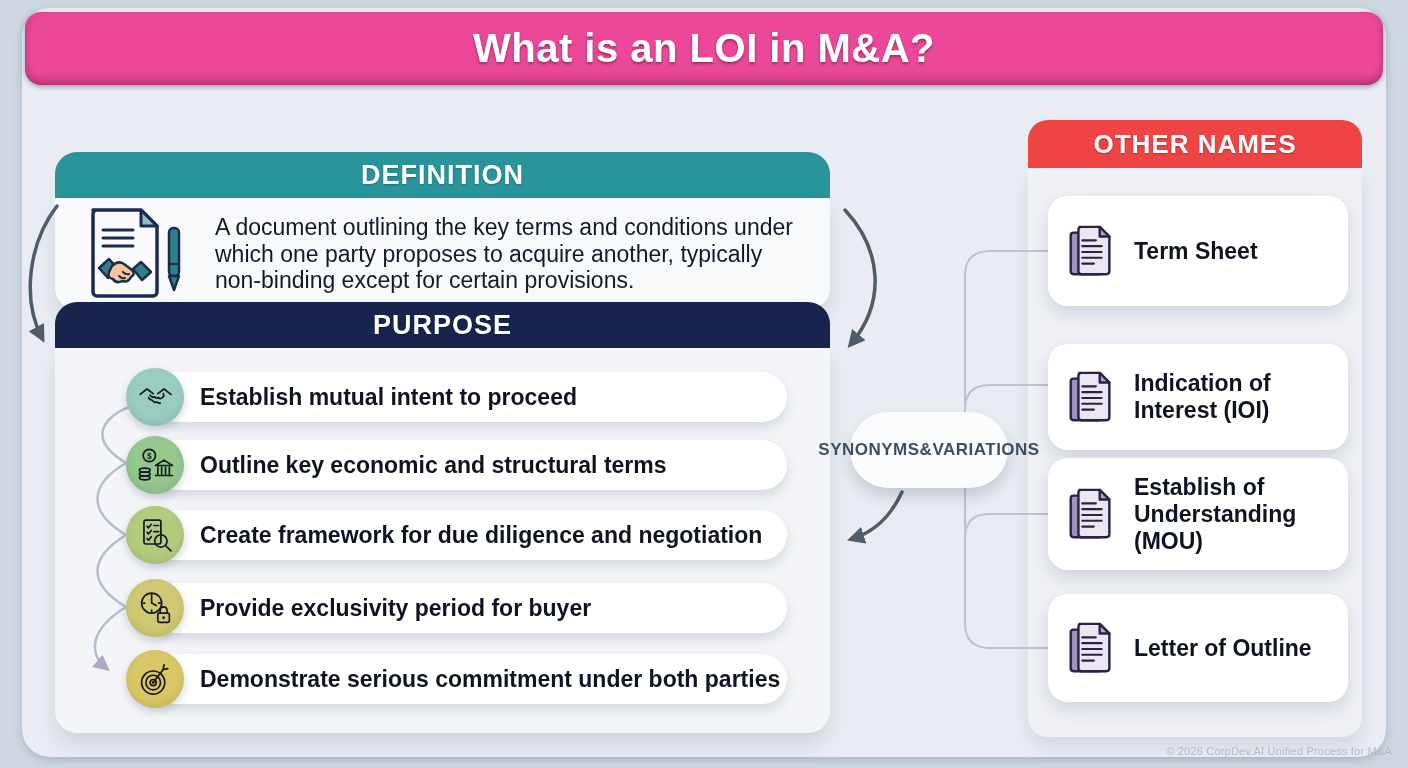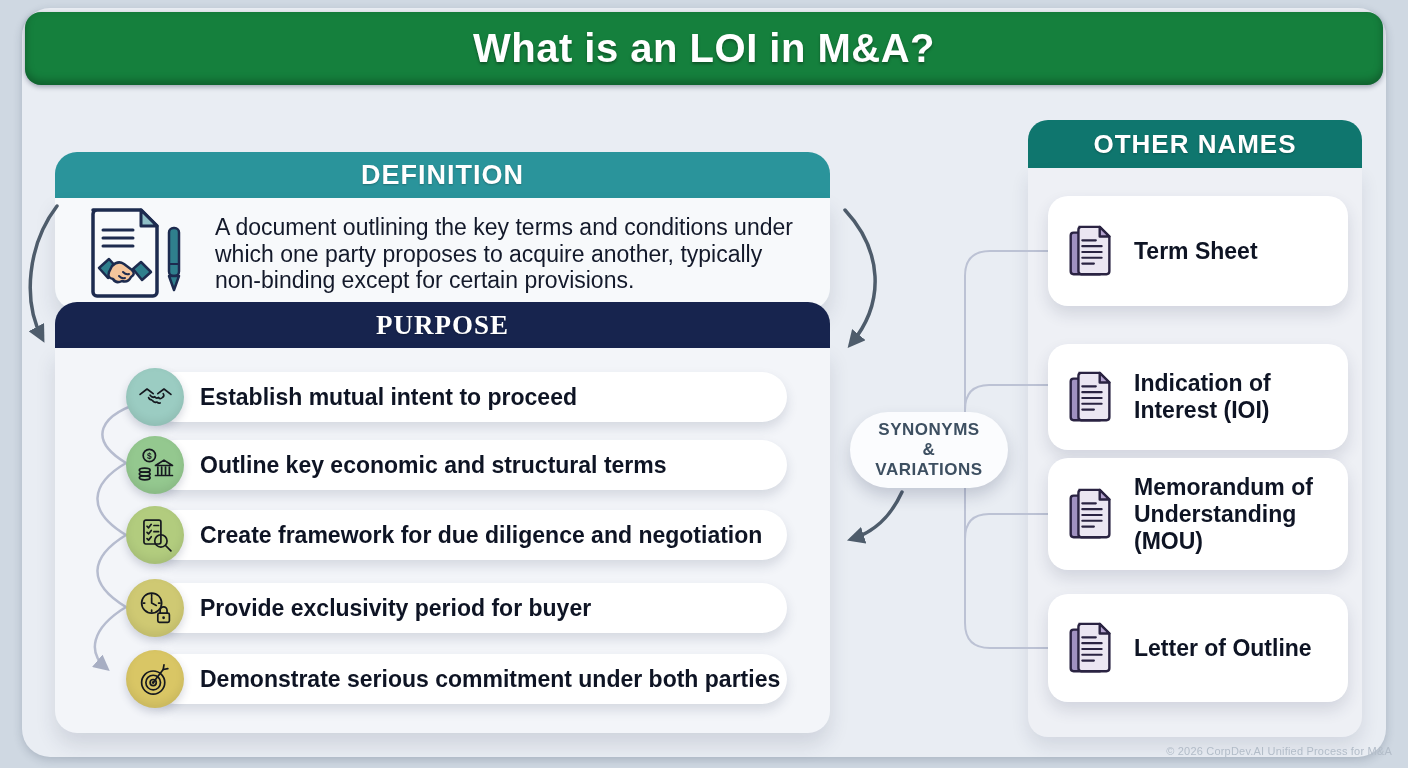--- a/index.html
+++ b/index.html
@@ -52,21 +52,21 @@
   .names .sec-body { top:48px; background:#eef0f5; border-radius:0 0 20px 20px;
                      box-shadow:0 10px 18px rgba(35,48,80,.11); }
   .n-card { position:absolute; left:20px; width:300px; background:#ffffff; border-radius:20px;
             box-shadow:0 8px 16px rgba(40,52,86,.14); display:flex; align-items:center; gap:14px;
             padding:0 8px 0 14px; z-index:2; }
   .n-card svg { flex:0 0 58px; height:58px; }
   .n-label { font-size:23px; font-weight:700; color:#0e1424; line-height:27px; max-width:190px; }
 
   
   .badge { position:absolute; left:850px; top:412px; width:158px; height:76px; background:#fbfcfe;
-           border-radius:38px; z-index:2; display:flex; flex-direction:column; align-items:center;
+           border-radius:38px; z-index:2; display:flex; flex-direction:row; align-items:center;
            justify-content:center; box-shadow:0 8px 16px rgba(40,52,86,.20);
            color:#3d4f61; font-weight:700; font-size:17px; line-height:20px; letter-spacing:.5px; }
 
   .connectors { position:absolute; left:0; top:0; width:1408px; height:768px; z-index:1;
                 pointer-events:none; }
 
   .footer { position:absolute; top:745px; right:16px; font-size:11px; color:#b2bcc8;
             letter-spacing:.2px; z-index:2; }
 </style>
 </head>
@@ -90,21 +90,21 @@
       <path d="M1048,514 H989 Q965,514 965,539"></path>
     </g>
     <path d="M150,400 C 96,414 88,440 126,463 C 90,484 86,511 126,535 C 90,557 86,583 126,607 C 90,629 88,653 106,668" stroke="#b6bccf" stroke-width="2.5" fill="none" marker-end="url(#arrGray)"></path>
     <g stroke="#4e5c6b" stroke-width="3.5" fill="none" stroke-linecap="round">
       <path d="M57,206 C 28,244 22,300 42,338" marker-end="url(#arrDark)"></path>
       <path d="M845,210 C 882,250 886,302 851,344" marker-end="url(#arrDark)"></path>
       <path d="M902,492 C 890,518 874,532 852,539" marker-end="url(#arrDark)"></path>
     </g>
   </svg>
 
-  <div class="banner" style="background-color: #15803d; align-items: center;">
+  <div class="banner" style="background-color: #ec4899; align-items: center;">
     <h1 class="banner-title">What is an LOI in M&amp;A?</h1>
   </div>
 
   <div class="sec def">
     <div class="sec-header" style="background-color: rgb(42, 148, 155);">DEFINITION</div>
     <div class="sec-body"></div>
     <div class="def-content">
       <svg class="def-icon" viewBox="0 0 104 100">
         <path d="M12,6 h48 l16,16 v66 a4,4 0 0 1 -4,4 h-56 a4,4 0 0 1 -4,-4 v-78 a4,4 0 0 1 4,-4 z" fill="#f8fafc" stroke="#1d2b4f" stroke-width="3.5" stroke-linejoin="round"></path>
         <path d="M60,6 l16,16 h-16 z" fill="#8fbfc6" stroke="#1d2b4f" stroke-width="3" stroke-linejoin="round"></path>
@@ -115,21 +115,21 @@
         <path d="M38,72 q3,3 6,2 M42,68 q3,3 6,2" stroke="#1d2b4f" stroke-width="2" fill="none" stroke-linecap="round"></path>
         <rect x="88" y="24" width="10" height="48" rx="4.5" fill="#2f7f8d" stroke="#1d2b4f" stroke-width="2.5"></rect>
         <path d="M88,72 l5,14 5,-14 z" fill="#2f7f8d" stroke="#1d2b4f" stroke-width="2.5" stroke-linejoin="round"></path>
         <path d="M88,60 h10" stroke="#1d2b4f" stroke-width="2"></path>
       </svg>
       <div class="def-text">A document outlining the key terms and conditions under which one party proposes to acquire another, typically non-binding except for certain provisions.</div>
     </div>
   </div>
 
   <div class="sec purpose">
-    <div class="sec-header" style="background-color: rgb(23, 36, 78); font-family: Liberation Serif, serif;">PURPOSE</div>
+    <div class="sec-header" style="background-color: rgb(23, 36, 78);">PURPOSE</div>
     <div class="sec-body"></div>
 
     <div class="p-row" style="top:66px">
       <div class="p-pill">Establish mutual intent to proceed</div>
       <div class="p-circle" style="background-color: rgb(155, 204, 194);">
         <svg viewBox="0 0 48 48">
           <path class="li" d="M4,20 L13,13 L21,19"></path>
           <path class="li" d="M44,20 L35,13 L27,19"></path>
           <path class="li" d="M17,21 q3,4 6,2 q2,3 5,1 q2,3 5,0 q3,-2 1,-5"></path>
           <path class="li" d="M20,28 q2,3 5,2 M26,30 q2,2 4,1 M15,24 q1,3 4,3"></path>
@@ -195,21 +195,21 @@
     </div>
   </div>
 
   <div class="badge">
     <div>SYNONYMS</div>
     <div>&amp;</div>
     <div>VARIATIONS</div>
   </div>
 
   <div class="sec names">
-    <div class="sec-header" style="background-color: #0f766e;">OTHER NAMES</div>
+    <div class="sec-header" style="background-color: #ef4444;">OTHER NAMES</div>
     <div class="sec-body"></div>
 
     <div class="n-card" style="top:76px;height:110px">
       <svg viewBox="0 0 60 60">
         <rect x="9" y="11" width="33" height="43" rx="3" fill="#a091c1" stroke="#2a2342" stroke-width="2.5"></rect>
         <path d="M17,5 h22 l10,10 v36 a3,3 0 0 1 -3,3 h-26 a3,3 0 0 1 -3,-3 v-43 a3,3 0 0 1 3,-3 z" fill="#ebe6f2" stroke="#2a2342" stroke-width="2.5"></path>
         <path d="M39,5 l10,10 h-10 z" fill="#b4a3cf" stroke="#2a2342" stroke-width="2.5" stroke-linejoin="round"></path>
         <path d="M21,19 h14 M21,25 h20 M21,31 h20 M21,37 h20 M21,43 h12" stroke="#2a2342" stroke-width="2.2" stroke-linecap="round"></path>
       </svg>
       <div class="n-label">Term Sheet</div>
@@ -225,21 +225,21 @@
       <div class="n-label">Indication of Interest (IOI)</div>
     </div>
 
     <div class="n-card" style="top:338px;height:112px">
       <svg viewBox="0 0 60 60">
         <rect x="9" y="11" width="33" height="43" rx="3" fill="#a091c1" stroke="#2a2342" stroke-width="2.5"></rect>
         <path d="M17,5 h22 l10,10 v36 a3,3 0 0 1 -3,3 h-26 a3,3 0 0 1 -3,-3 v-43 a3,3 0 0 1 3,-3 z" fill="#ebe6f2" stroke="#2a2342" stroke-width="2.5"></path>
         <path d="M39,5 l10,10 h-10 z" fill="#b4a3cf" stroke="#2a2342" stroke-width="2.5" stroke-linejoin="round"></path>
         <path d="M21,19 h14 M21,25 h20 M21,31 h20 M21,37 h20 M21,43 h12" stroke="#2a2342" stroke-width="2.2" stroke-linecap="round"></path>
       </svg>
-      <div class="n-label">Memorandum of Understanding (MOU)</div>
+      <div class="n-label">Establish of Understanding (MOU)</div>
     </div>
 
     <div class="n-card" style="top:474px;height:108px">
       <svg viewBox="0 0 60 60">
         <rect x="9" y="11" width="33" height="43" rx="3" fill="#a091c1" stroke="#2a2342" stroke-width="2.5"></rect>
         <path d="M17,5 h22 l10,10 v36 a3,3 0 0 1 -3,3 h-26 a3,3 0 0 1 -3,-3 v-43 a3,3 0 0 1 3,-3 z" fill="#ebe6f2" stroke="#2a2342" stroke-width="2.5"></path>
         <path d="M39,5 l10,10 h-10 z" fill="#b4a3cf" stroke="#2a2342" stroke-width="2.5" stroke-linejoin="round"></path>
         <path d="M21,19 h14 M21,25 h20 M21,31 h20 M21,37 h20 M21,43 h12" stroke="#2a2342" stroke-width="2.2" stroke-linecap="round"></path>
       </svg>
       <div class="n-label">Letter of Outline</div>

